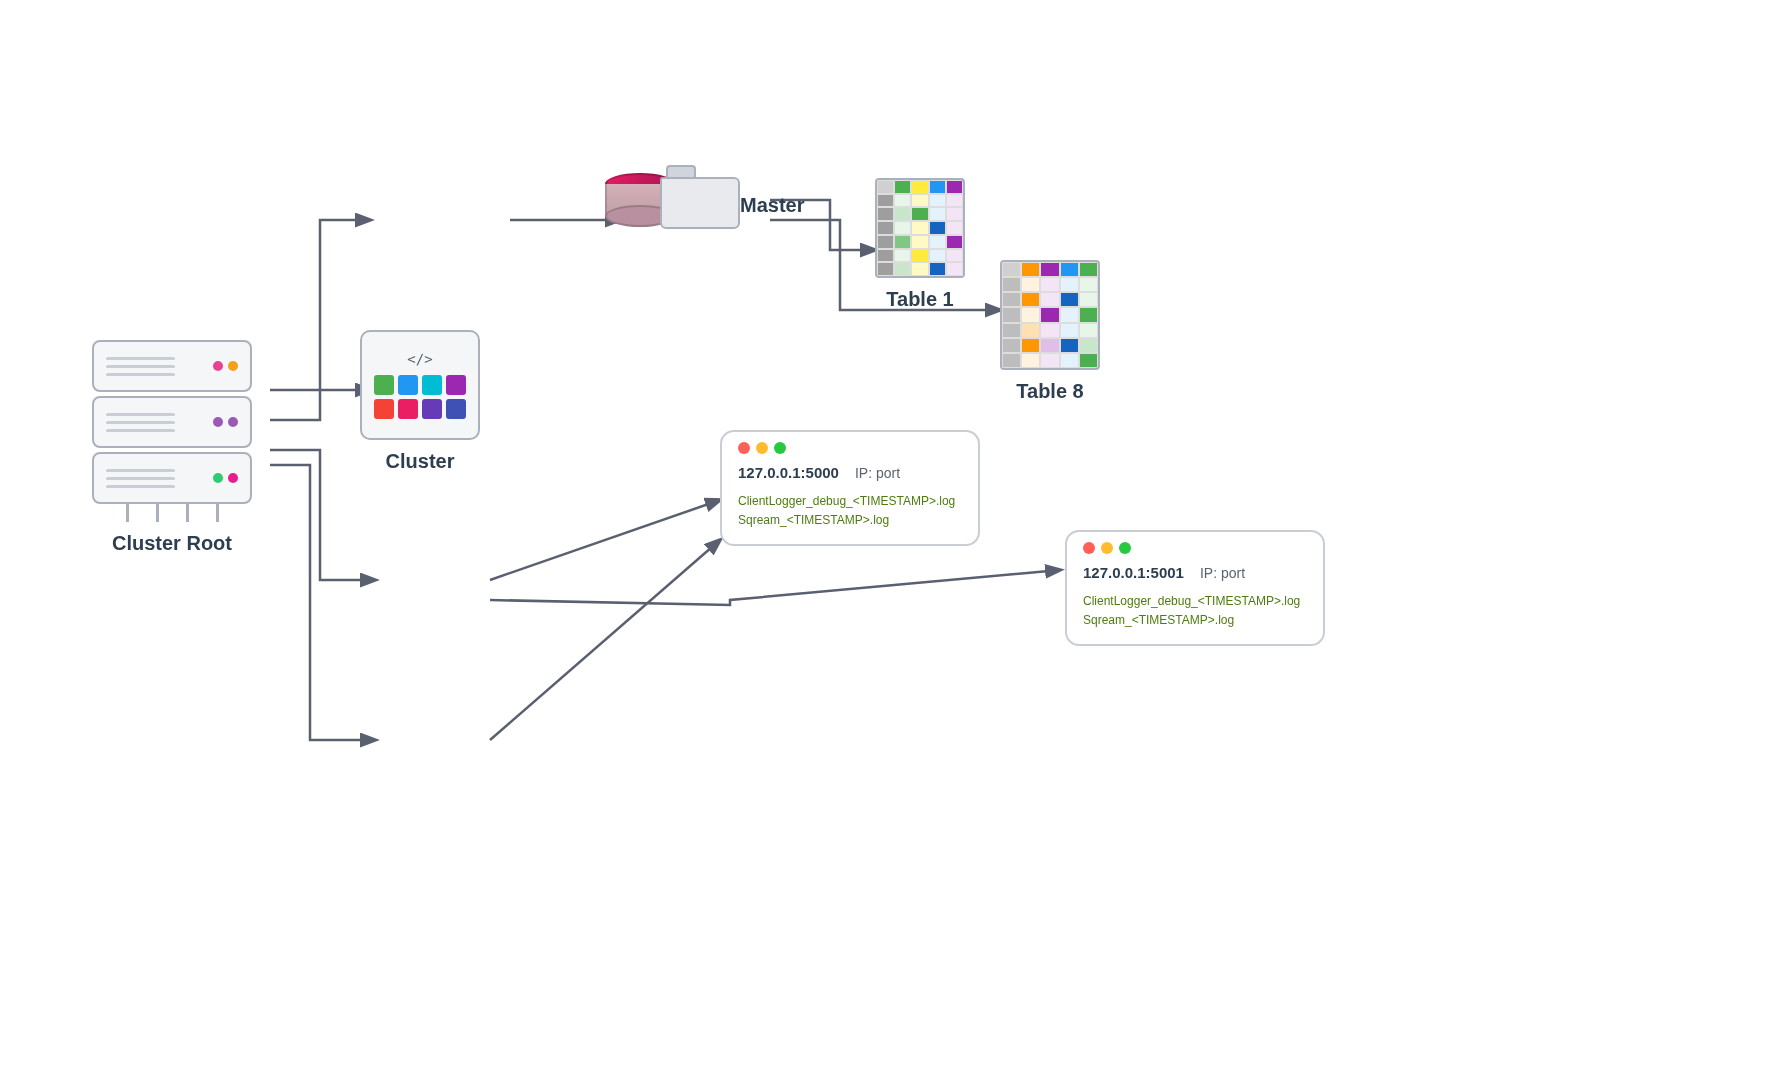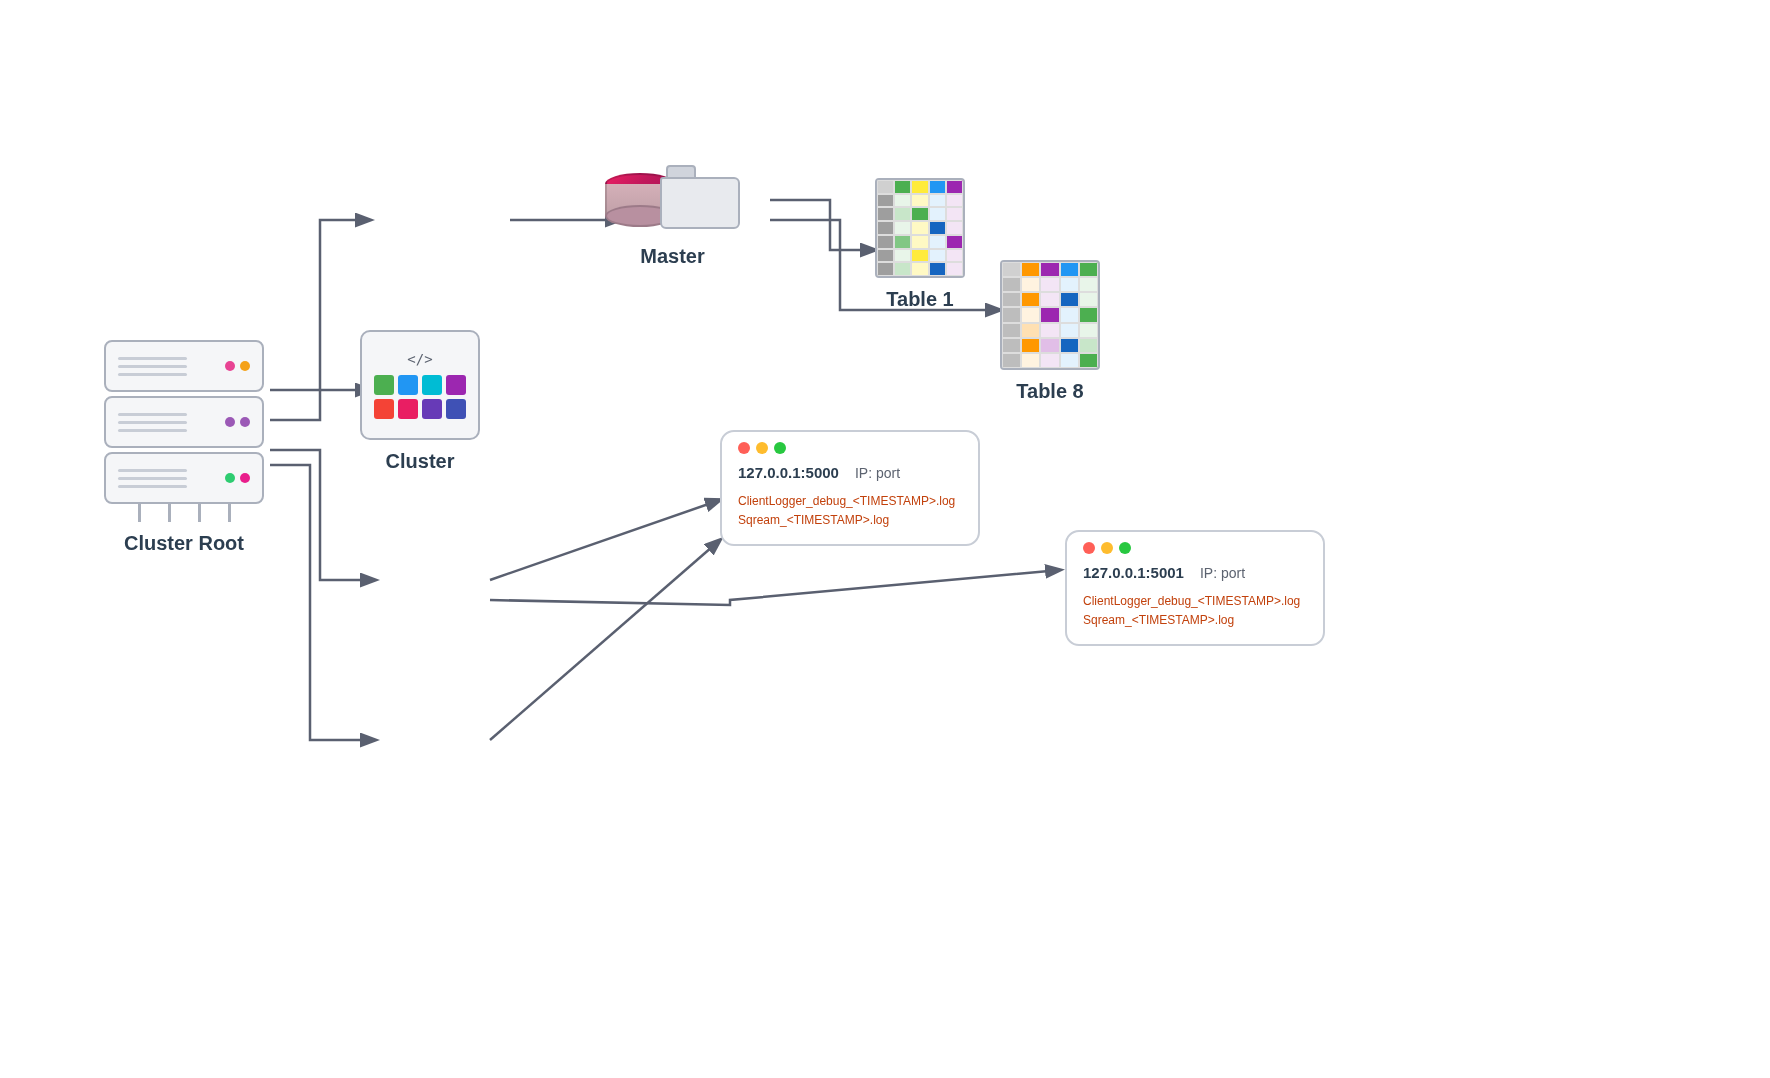--- a/index.html
+++ b/index.html
@@ -15,21 +15,21 @@
     .diagram-container {
       position: absolute;
       top: 0; left: 0;
       width: 1770px;
       height: 1078px;
     }
 
     
     .cluster-root {
       position: absolute;
-      left: 104px;
+      left: 92px;
       top: 340px;
       display: flex;
       flex-direction: column;
       align-items: center;
     }
 
     .server-stack {
       width: 160px;
       display: flex;
       flex-direction: column;
@@ -330,21 +330,20 @@
       border-radius: 0 0 2px 2px;
       background: linear-gradient(to right, #00bcd4, #9c27b0, #e91e63);
     }
 
     
     .master-node {
       position: absolute;
       left: 605px;
       top: 165px;
       display: flex;
-      flex-direction: column;
       align-items: center;
     }
 
     .master-container {
       display: flex;
       align-items: center;
       gap: -10px;
     }
 
     .master-cyl {
@@ -410,21 +409,21 @@
 
     .terminal-title {
       font-size: 15px;
       font-weight: 700;
       color: #2c3e50;
       margin-bottom: 5px;
     }
 
     .terminal-line {
       font-size: 12px;
-      color: #c2410c;
+      color: #4d7c0f;
       line-height: 1.6;
     }
 
     
     .table-icon {
       width: 90px;
       height: 100px;
       border: 2px solid #aab0bc;
       border-radius: 4px;
       overflow: hidden;

